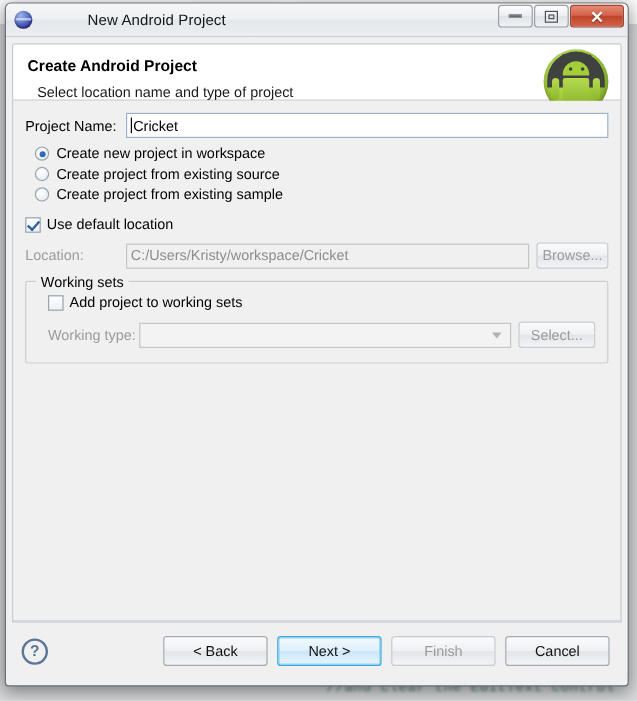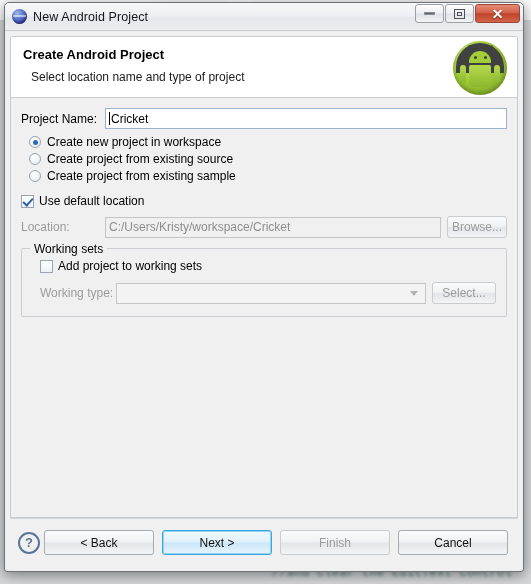--- a/index.html
+++ b/index.html
@@ -67,20 +67,21 @@
   .titlebar {
     height: 27px;
     flex: 0 0 27px;
     background: linear-gradient(to bottom, #f6f7f8 0%, #eef0f3 45%, #e4e7ec 55%, #eceef1 100%);
     border-bottom: 1px solid #c9ccd1;
     display: flex;
     align-items: center;
     padding-left: 7px;
     position: relative;
     border-radius: 4px 4px 0 0;
+    gap: 40px;
   }
   .title-icon {
     width: 15px; height: 15px;
     margin-right: 6px;
     border-radius: 50%;
     background:
       radial-gradient(circle at 35% 28%, #9fb6e8 0%, #5c74c8 42%, #2b2f8f 78%, #1b1d5e 100%);
     box-shadow: inset 0 -1px 2px rgba(0,0,0,.35);
     position: relative;
     flex: 0 0 auto;
@@ -149,21 +150,21 @@
     text-shadow: 0 1px 1px rgba(0,0,0,.5);
   }
 
   
   .wizard-header {
     flex: 0 0 auto;
     background: #ffffff;
     border: 1px solid #c4c7cb;
     border-left: none; border-right: none; border-top: none;
     margin: 5px 5px 0 5px;
-    height: 62px;
+    height: 48px;
     position: relative;
     box-sizing: border-box;
     border: 1px solid #c8cbcf;
     border-radius: 2px 2px 0 0;
   }
   .wizard-title {
     position: absolute;
     left: 12px; top: 10px;
     font-size: 13px;
     font-weight: bold;
@@ -396,21 +397,21 @@
     align-items: center;
     justify-content: center;
     box-sizing: border-box;
   }
   .footer-btns {
     position: absolute;
     right: 10px;
     display: flex;
     gap: 8px;
   }
-  .footer-btns .btn { width: 110px; height: 25px; }
+  .footer-btns .btn { width: 87px; height: 25px; }
 </style>
 </head>
 <body>
 
 <div id="backdrop">
   <div class="bg-band" style="top:0;height:20px;"></div>
   <div class="bg-line" style="left:160px;top:5px;width:70px;"></div>
   <div class="bg-line" style="left:250px;top:5px;width:250px;"></div>
   <div class="bg-line" style="left:165px;top:14px;width:60px;"></div>
   <div class="bg-line" style="left:250px;top:14px;width:230px;"></div>

